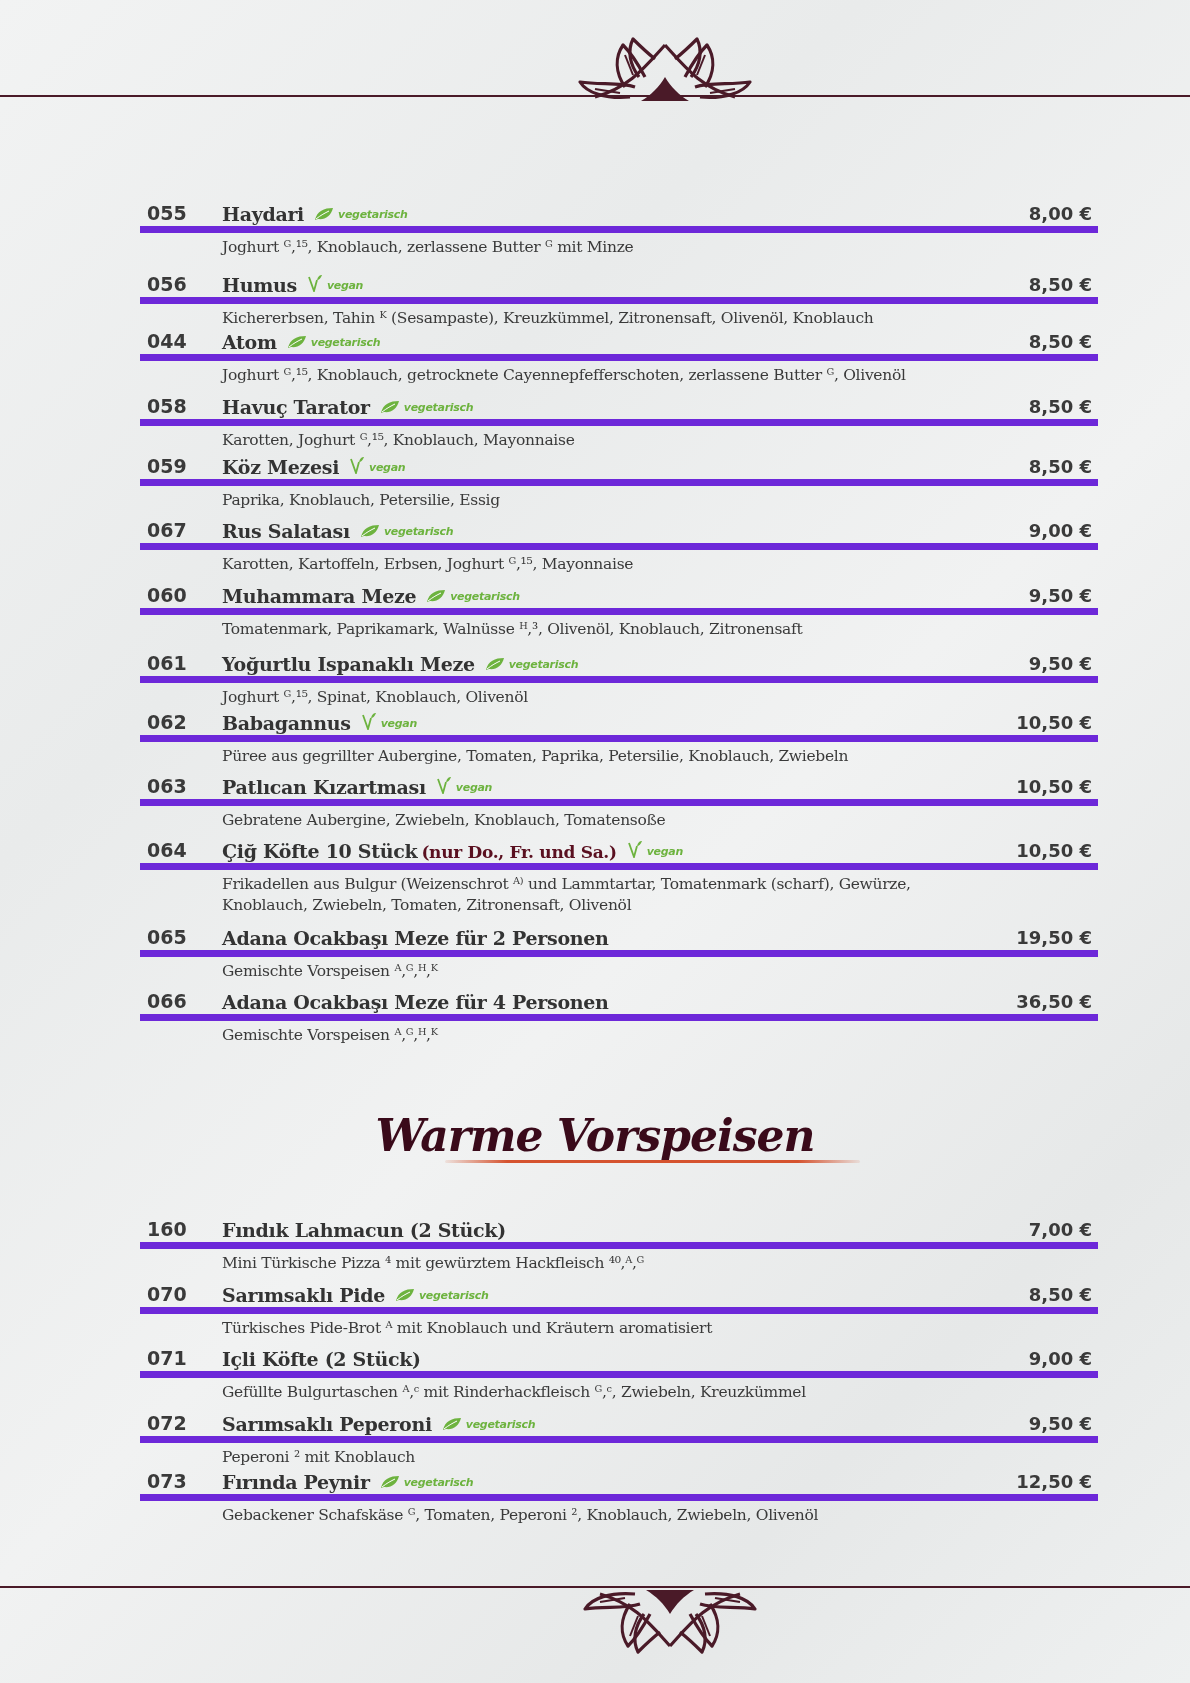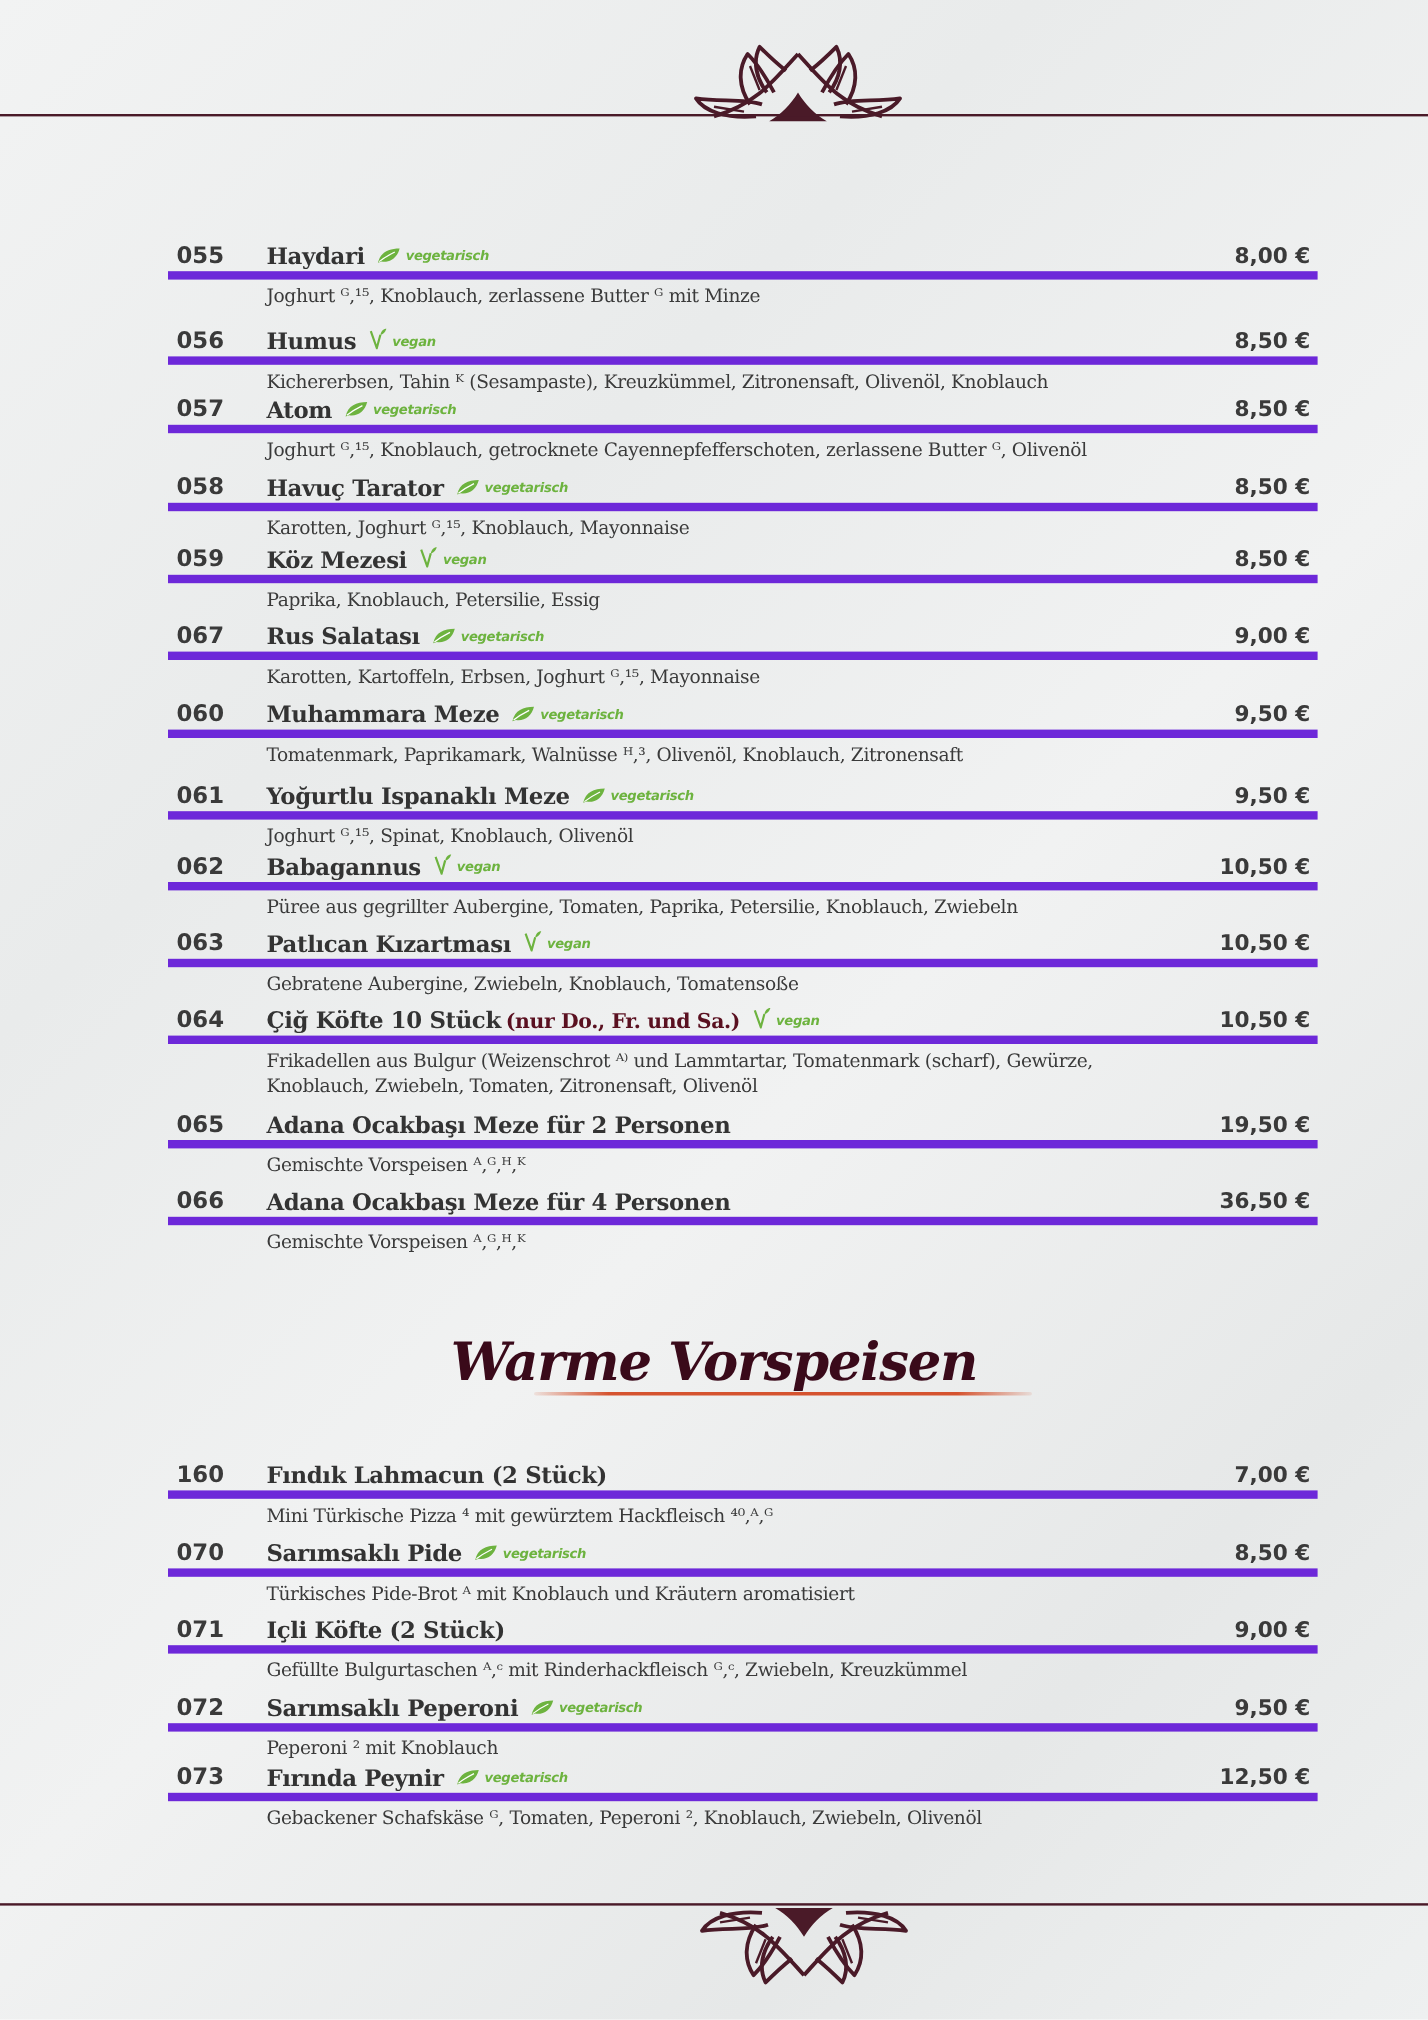--- a/index.html
+++ b/index.html
@@ -104,21 +104,21 @@
             </svg>
             <span class="tag-label">vegan</span>
           </span></span>
       <span class="price">8,50 €</span>
     </div>
     <div class="desc">Kichererbsen, Tahin ᴷ (Sesampaste), Kreuzkümmel, Zitronensaft, Olivenöl, Knoblauch</div>
   </div>
 
   <div class="item" style="top:326px;">
     <div class="row">
-      <span class="num">057</span>
+      <span class="num">044</span>
       <span class="name"><span>Atom</span><span class="tag">
             <svg width="20" height="14" viewBox="0 0 20 14">
               <path d="M1 13 C3 4 10 1 19 1 C17 9 11 13 4 12 Z" fill="#6db33f"></path>
               <path d="M2 12 C7 8 11 6 15 4" stroke="#fff" stroke-width="1" fill="none"></path>
             </svg>
             <span class="tag-label">vegetarisch</span>
           </span></span>
       <span class="price">8,50 €</span>
     </div>
     <div class="desc">Joghurt ᴳ,¹⁵, Knoblauch, getrocknete Cayennepfefferschoten, zerlassene Butter ᴳ, Olivenöl</div>

